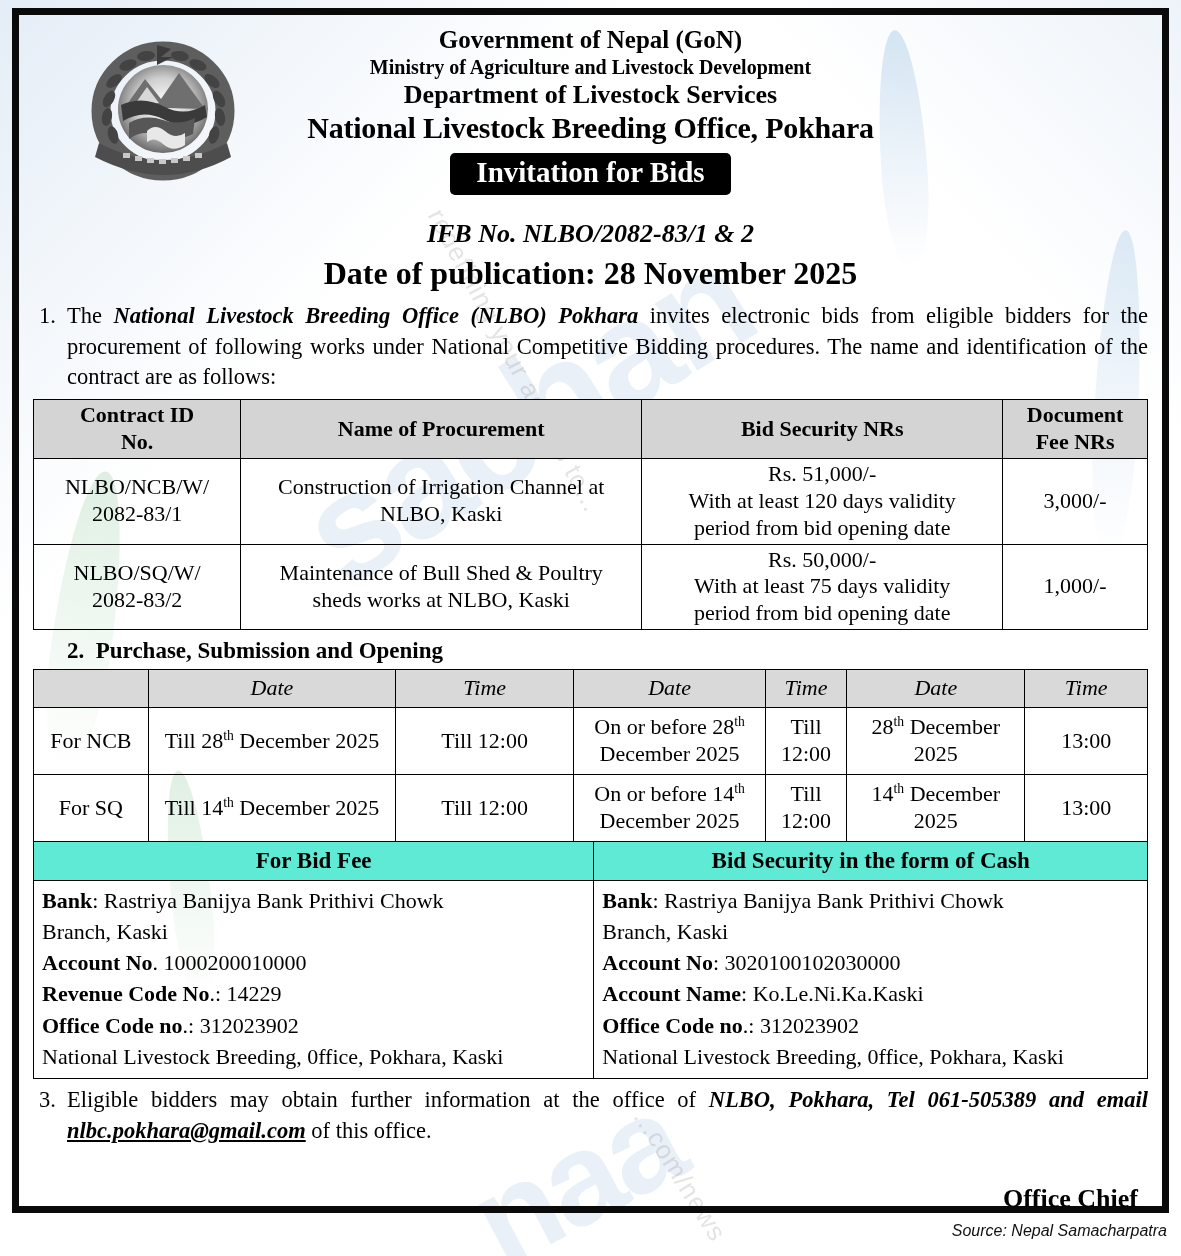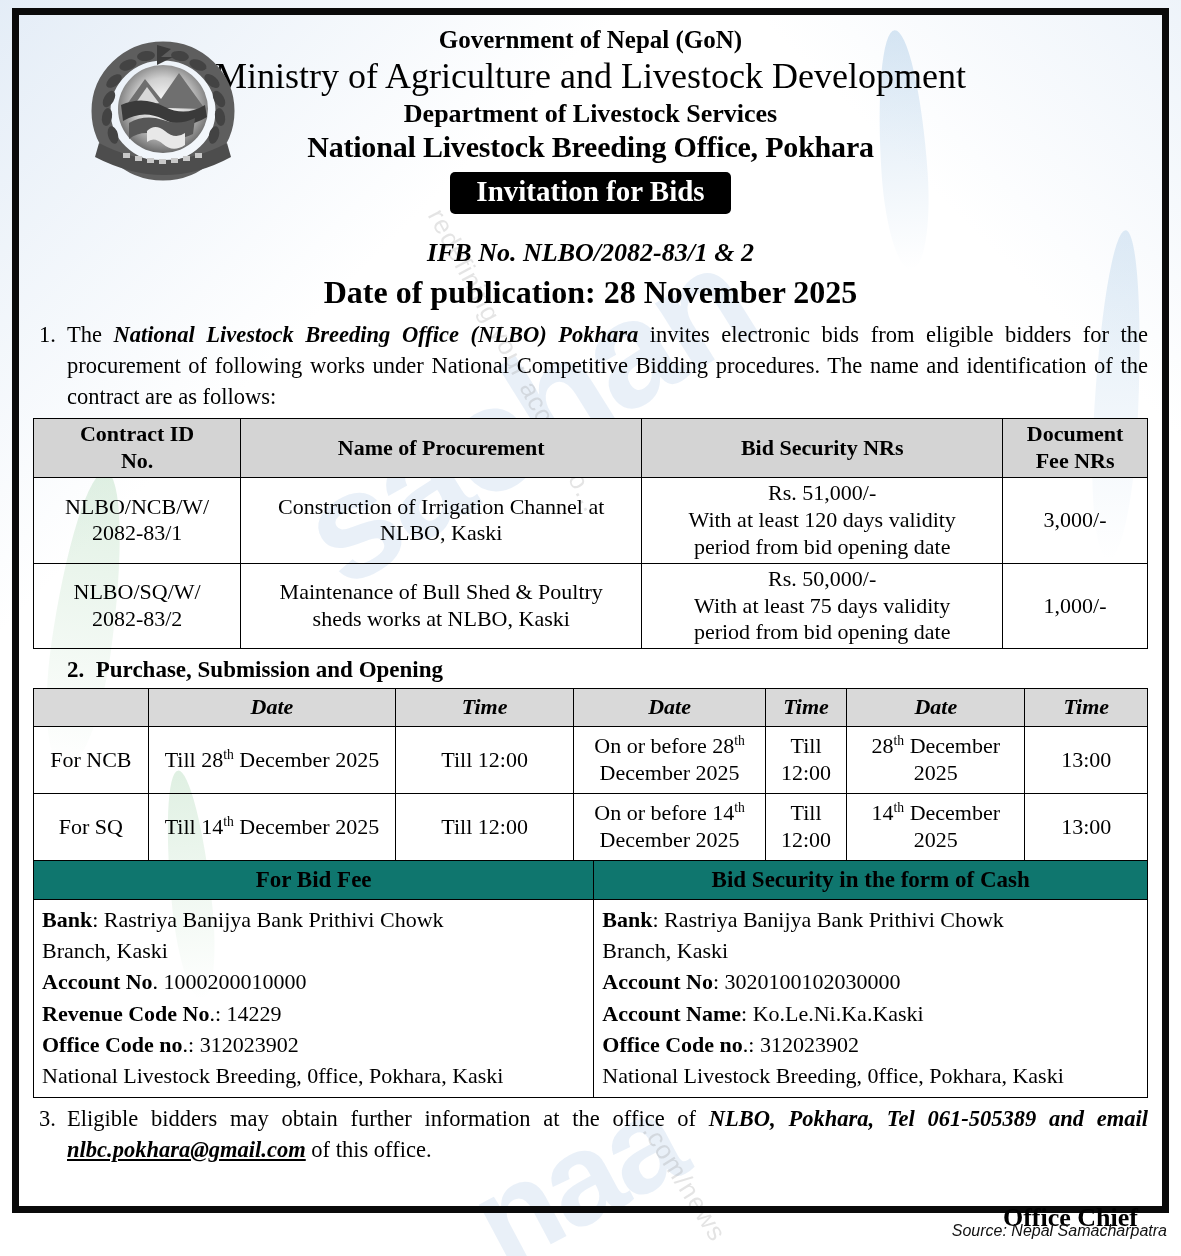--- a/index.html
+++ b/index.html
@@ -39,21 +39,21 @@
   
   .doc{position:absolute;left:12px;top:8px;width:1157px;height:1205px;
        border:7px solid #0a0a0a;background:transparent;box-sizing:border-box;z-index:2;}
   .inner{position:absolute;inset:0;padding:10px 14px 11px 14px;box-sizing:border-box;}
 
   
   .hdr{position:relative;text-align:center;}
   .emblem{position:absolute;left:50px;top:14px;width:160px;height:150px;}
   .emblem svg{width:100%;height:100%;}
   .l1{font-size:25px;font-weight:700;line-height:1.18;}
-  .l2{font-size:36px;font-weight:400;line-height:1.2;}
+  .l2{font-size:20px;font-weight:700;line-height:1.2;}
   .l3{font-size:26px;font-weight:700;line-height:1.2;}
   .l4{font-size:30px;font-weight:700;line-height:1.22;letter-spacing:-.2px;}
 
   .ifb-banner{display:inline-block;background:#000;color:#fff;
      font-size:29px;font-weight:700;padding:3px 26px 6px 26px;border-radius:5px;margin-top:7px;}
   .ifb-no{font-size:26px;font-weight:700;font-style:italic;margin-top:24px;}
   .pub{font-size:32px;font-weight:700;margin-top:6px;}
 
   
   .para{display:flex;margin-top:9px;font-size:22.5px;line-height:1.36;}
@@ -65,23 +65,23 @@
   .sec2{font-size:23px;font-weight:700;margin:8px 0 5px 0;padding-left:34px;}
 
   
   table{border-collapse:collapse;width:100%;table-layout:fixed;}
   table td,table th{border:1.4px solid #000;padding:2px 5px;
       font-size:22px;font-weight:400;vertical-align:middle;text-align:center;line-height:1.22;}
   thead th{background:#d4d4d4;font-weight:700;}
   .t1 td{height:74px;}
   .t1 thead th{height:54px;}
   .t2 thead th{height:37px;background:#d9d9d9;}
-  .t2 .sub th{font-style:italic;font-weight:700;height:33px;}
+  .t2 .sub th{font-style:italic;font-weight:400;height:33px;}
   .t2 td{height:62px;}
-  .bankhead th{background:#0f766e;font-weight:700;height:34px;font-size:23px;margin-left:36px;}
+  .bankhead th{background:#5eead4;font-weight:700;height:34px;font-size:23px;margin-left:36px;}
   .bankcell{text-align:left !important;vertical-align:top !important;
      padding:4px 6px 6px 8px !important;font-size:22px;line-height:1.42;}
   .bankcell b{font-weight:700;}
   sup{font-size:.62em;vertical-align:super;line-height:0;}
 
   .signoff{text-align:right;font-size:26px;font-weight:700;margin-top:38px;padding-right:10px;}
 
   .source{position:absolute;right:14px;top:1222px;font-size:16px;font-style:italic;
      font-family:"Liberation Sans","DejaVu Sans",sans-serif;color:#111;z-index:3;}
 </style>

